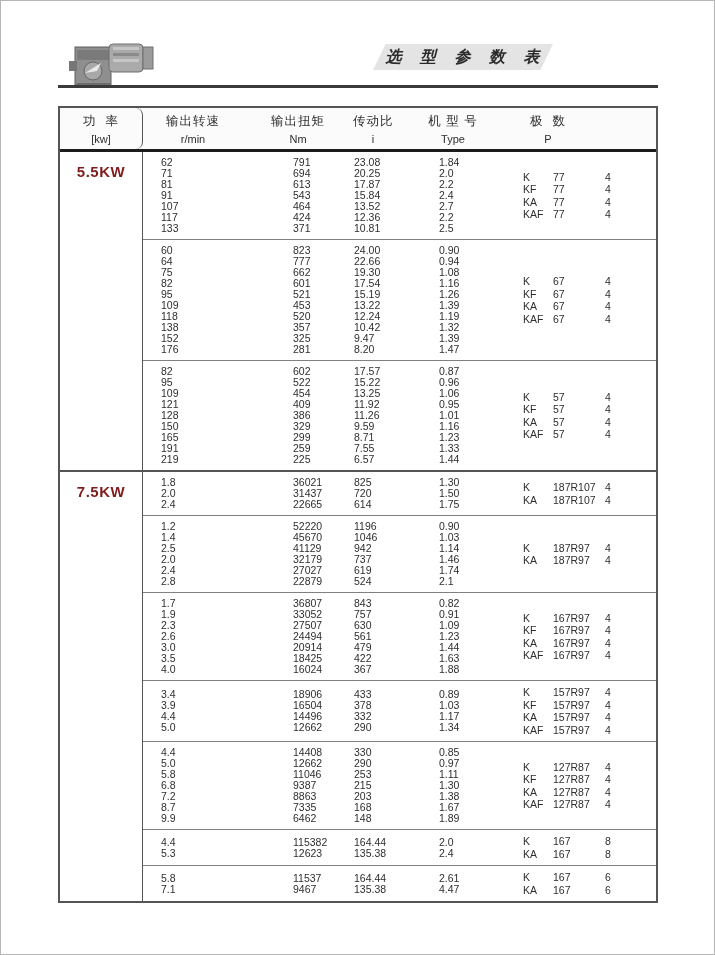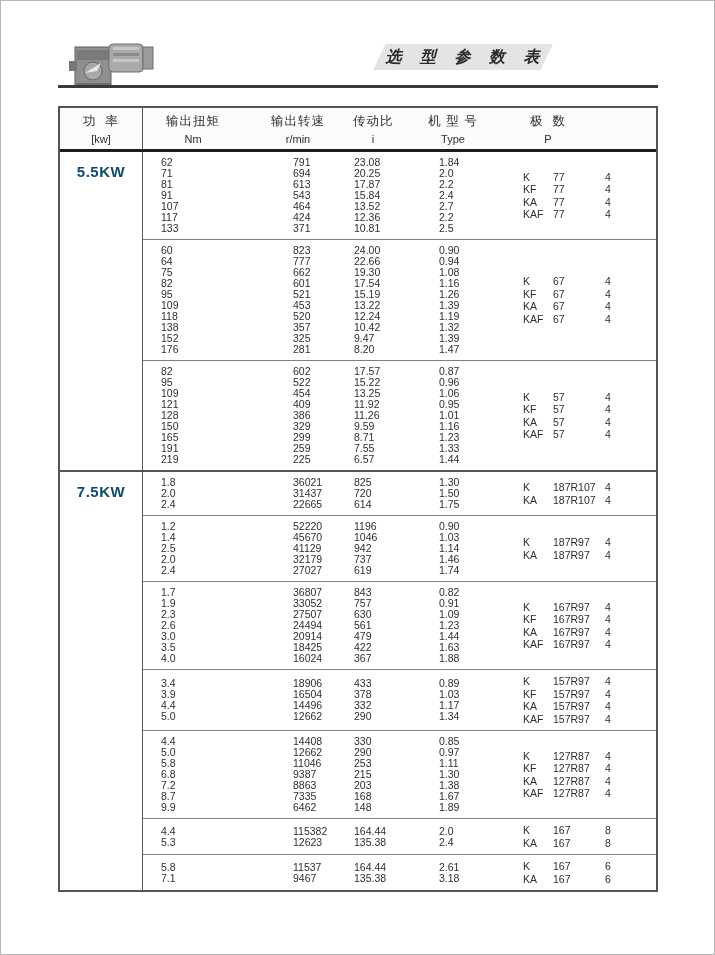--- a/index.html
+++ b/index.html
@@ -26,32 +26,33 @@
   
   .sel-table {
     position:absolute; left:57px; top:105px; width:600px;
     border:2px solid #555; box-sizing:border-box; background:#fff;
   }
   .t-head { display:flex; border-bottom:3px solid #1c1c1c; background:#fbfbfb; }
   .h-power {
     width:83px; box-sizing:border-box; border-right:1px solid #555;
     display:flex; flex-direction:column; justify-content:center; align-items:center;
     padding:5px 0 4px 0;
+    border-radius:7px;
   }
   .h-cols { flex:1; display:grid; grid-template-columns:100px 110px 40px 120px 70px 1fr; align-items:center; }
   .h-col { text-align:center; padding:5px 0 4px 0; }
   .hl1 { font-size:12.5px; letter-spacing:1px; white-space:pre; }
   .hl2 { font-size:11px; margin-top:3px; }
   .hl2 sub { font-size:8px; }
 
   .section { display:flex; }
   .section + .section { border-top:2px solid #555; }
   .power-cell {
     width:83px; box-sizing:border-box; border-right:1px solid #555;
-    text-align:center; padding-top:11px; font-size:15px; font-weight:bold; color:#0c4a6e;
+    text-align:center; padding-top:11px; font-size:15px; font-weight:bold; color:#7f1d1d;
     letter-spacing:0.5px;
   }
   .blocks { flex:1; }
   .block { display:flex; align-items:center; padding:5px 0; }
   .block + .block { border-top:1px solid #808080; }
 
   .nums { width:378px; }
   .nrow { display:grid; grid-template-columns:150px 61px 85px 1fr; font-size:10.5px; line-height:11px; }
   .nrow span { white-space:pre; }
   .nrow span:first-child { padding-left:18px; }
@@ -89,26 +90,26 @@
 
   <div class="sel-table">
 
     <div class="t-head">
       <div class="h-power">
         <div class="hl1">功  率</div>
         <div class="hl2">[kw]</div>
       </div>
       <div class="h-cols">
         <div class="h-col">
+          <div class="hl1">输出转速</div>
+          <div class="hl2">r/min</div>
+        </div>
+        <div class="h-col">
           <div class="hl1">输出扭矩</div>
           <div class="hl2">Nm</div>
-        </div>
-        <div class="h-col">
-          <div class="hl1">输出转速</div>
-          <div class="hl2">r/min</div>
         </div>
         <div class="h-col">
           <div class="hl1">传动比</div>
           <div class="hl2">i</div>
         </div>
         <div class="h-col">
           <div class="hl1">机 型 号</div>
           <div class="hl2">Type</div>
         </div>
         <div class="h-col">
@@ -420,20 +421,26 @@
                   <span>32179</span>
                   <span>737</span>
                   <span>1.46</span>
                 </div>
                 <div class="nrow">
                   <span>2.4</span>
                   <span>27027</span>
                   <span>619</span>
                   <span>1.74</span>
                 </div>
+                <div class="nrow">
+                  <span>2.8</span>
+                  <span>22879</span>
+                  <span>524</span>
+                  <span>2.1</span>
+                </div>
               </div>
               <div class="types">
                 <div class="trow">
                   <span>K</span>
                   <span>187R97</span>
                   <span>4</span>
                 </div>
                 <div class="trow">
                   <span>KA</span>
                   <span>187R97</span>
@@ -660,21 +667,21 @@
                 <div class="nrow">
                   <span>5.8</span>
                   <span>11537</span>
                   <span>164.44</span>
                   <span>2.61</span>
                 </div>
                 <div class="nrow">
                   <span>7.1</span>
                   <span>9467</span>
                   <span>135.38</span>
-                  <span>3.18</span>
+                  <span>4.47</span>
                 </div>
               </div>
               <div class="types">
                 <div class="trow">
                   <span>K</span>
                   <span>167</span>
                   <span>6</span>
                 </div>
                 <div class="trow">
                   <span>KA</span>

